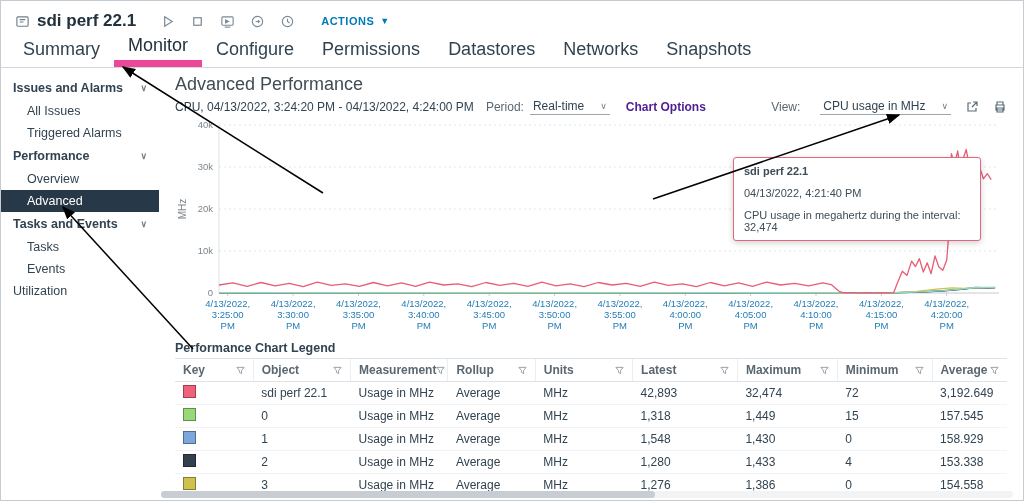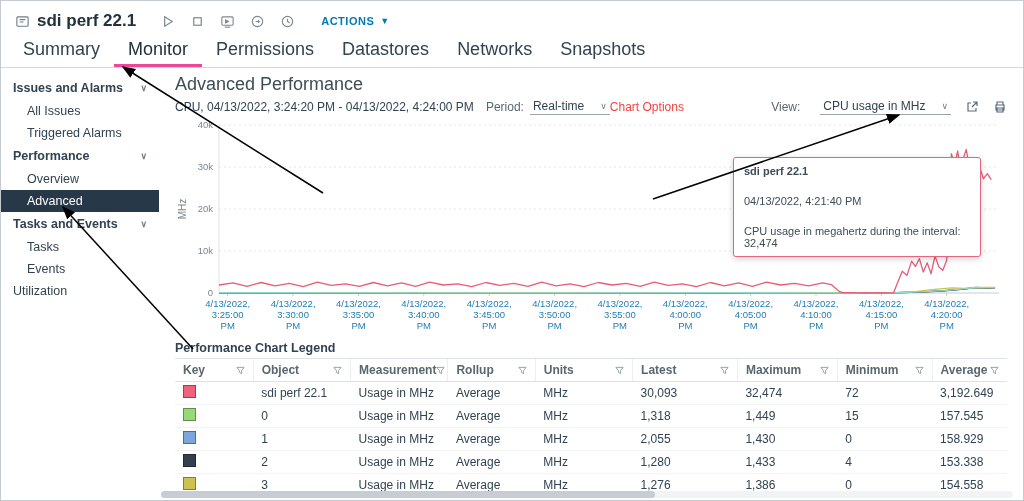--- a/index.html
+++ b/index.html
@@ -13,54 +13,54 @@
   .vm-title { font-size:17px; font-weight:700; color:#22313c; margin-left:7px; }
   .toolbar { display:flex; align-items:center; gap:15px; margin-left:24px; }
   .tool-ic { width:15px; height:15px; color:#7b8a94; display:inline-flex; }
   .actions { margin-left:26px; display:flex; align-items:center; gap:6px;
              color:#0079b8; font-size:11px; font-weight:700; letter-spacing:.5px; cursor:pointer; }
   .chev { font-size:9px; color:inherit; }
 
   
   .tabs { display:flex; align-items:flex-end; padding:0 8px; border-bottom:1px solid #d4d8dc; height:27px; }
   .tab { padding:5px 14px 7px; font-size:18px; color:#314351; cursor:pointer; }
-  .tab.active { padding-bottom:4px; border-bottom:3px solid #ec4899; color:#22313c; }
+  .tab.active { padding-bottom:4px; border-bottom:7px solid #ec4899; color:#22313c; }
 
   
   .body { display:flex; height:432px; }
   .sidebar { width:158px; flex:none; padding-top:8px; font-size:12.5px; color:#314351; }
   .section-h { display:flex; justify-content:space-between; align-items:center;
                padding:5px 12px; font-weight:700; cursor:pointer; }
   .section-h .chev { color:#728088; }
   .side-item { padding:4px 12px 4px 26px; cursor:pointer; }
   .side-item.selected { background:#273849; color:#fff; }
   .side-item.top { padding-left:12px; }
 
   .main { flex:1; min-width:0; padding:6px 16px 8px 16px; position:relative; }
   .main-title { font-size:18px; font-weight:400; color:#3e4c56; }
   .controls { display:flex; align-items:center; margin-top:3px; font-size:12px; color:#314351; }
   .ctl-label { color:#5a6771; margin-left:12px; }
   .dropdown { display:inline-flex; align-items:center; gap:16px; border-bottom:1px solid #9aa5ad;
               padding:1px 3px; margin-left:6px; cursor:pointer; }
   .dropdown .chev { color:#728088; }
-  .link { color:#ef4444; cursor:pointer; }
+  .link { color:#4c1d95; margin-left:16px; cursor:pointer;font-weight:bold; }
   .right { margin-left:auto; display:flex; align-items:center; gap:14px; }
   .small-ic { width:14px; height:14px; color:#5a6d79; display:inline-flex; cursor:pointer; }
 
   
   .chart-wrap { position:relative; margin-top:2px; }
   .ytick { font-size:9.5px; fill:#7a868f; }
   .xtick { font-size:9.5px; fill:#1f7bb6; }
   .ylab  { font-size:10px; fill:#7a868f; }
 
   .tooltip { position:absolute; top:40px; right:26px; width:248px; background:#fff;
              border:1px solid #e0677f; border-radius:3px; padding:7px 10px;
              box-shadow:0 2px 6px rgba(0,0,0,.18); font-size:11px; color:#3e4c56; z-index:10; }
   .tooltip .tt-title { font-weight:700; margin-bottom:2px; }
-  .tooltip .tt-line { margin-top:18px; }
+  .tooltip .tt-line { margin-top:10px; }
 
   
   .legend-title { font-weight:700; font-size:12.5px; color:#314351; margin:4px 0 3px; }
   table { width:100%; border-collapse:collapse; font-size:12px; color:#314351; table-layout:fixed; }
   th { font-weight:600; color:#5a6771; text-align:left; padding:4px 8px;
        border-top:1px solid #dfe3e7; border-bottom:1px solid #dfe3e7; }
   th + th { border-left:1px solid #eceef1; }
   th .th-inner { display:flex; justify-content:space-between; align-items:center; }
   td { padding:3px 8px; border-bottom:1px solid #f1f3f5; }
   .swatch { width:13px; height:13px; border:1px solid rgba(0,0,0,.35); display:inline-block; }
@@ -122,20 +122,21 @@
 
     <span class="actions">
       <span>ACTIONS</span>
       <span class="chev">▼</span>
     </span>
   </div>
 
   <div class="tabs">
     <span class="tab">Summary</span>
     <span class="tab active">Monitor</span>
+    <span class="tab">Configure</span>
     <span class="tab">Permissions</span>
     <span class="tab">Datastores</span>
     <span class="tab">Networks</span>
     <span class="tab">Snapshots</span>
   </div>
 
   <div class="body">
 
     <div class="sidebar">
       <div class="section-h">
@@ -376,21 +377,21 @@
               </th>
           </tr>
         </thead>
         <tbody>
           <tr>
             <td><span class="swatch" style="background: rgb(240, 97, 123);"></span></td>
             <td>sdi perf 22.1</td>
             <td>Usage in MHz</td>
             <td>Average</td>
             <td>MHz</td>
-            <td>30,093</td>
+            <td>42,893</td>
             <td>32,474</td>
             <td>72</td>
             <td>3,192.649</td>
           </tr>
           <tr>
             <td><span class="swatch" style="background: rgb(151, 217, 119);"></span></td>
             <td>0</td>
             <td>Usage in MHz</td>
             <td>Average</td>
             <td>MHz</td>
@@ -398,21 +399,21 @@
             <td>1,449</td>
             <td>15</td>
             <td>157.545</td>
           </tr>
           <tr>
             <td><span class="swatch" style="background: rgb(123, 167, 220);"></span></td>
             <td>1</td>
             <td>Usage in MHz</td>
             <td>Average</td>
             <td>MHz</td>
-            <td>2,055</td>
+            <td>1,548</td>
             <td>1,430</td>
             <td>0</td>
             <td>158.929</td>
           </tr>
           <tr>
             <td><span class="swatch" style="background: rgb(51, 65, 78);"></span></td>
             <td>2</td>
             <td>Usage in MHz</td>
             <td>Average</td>
             <td>MHz</td>

